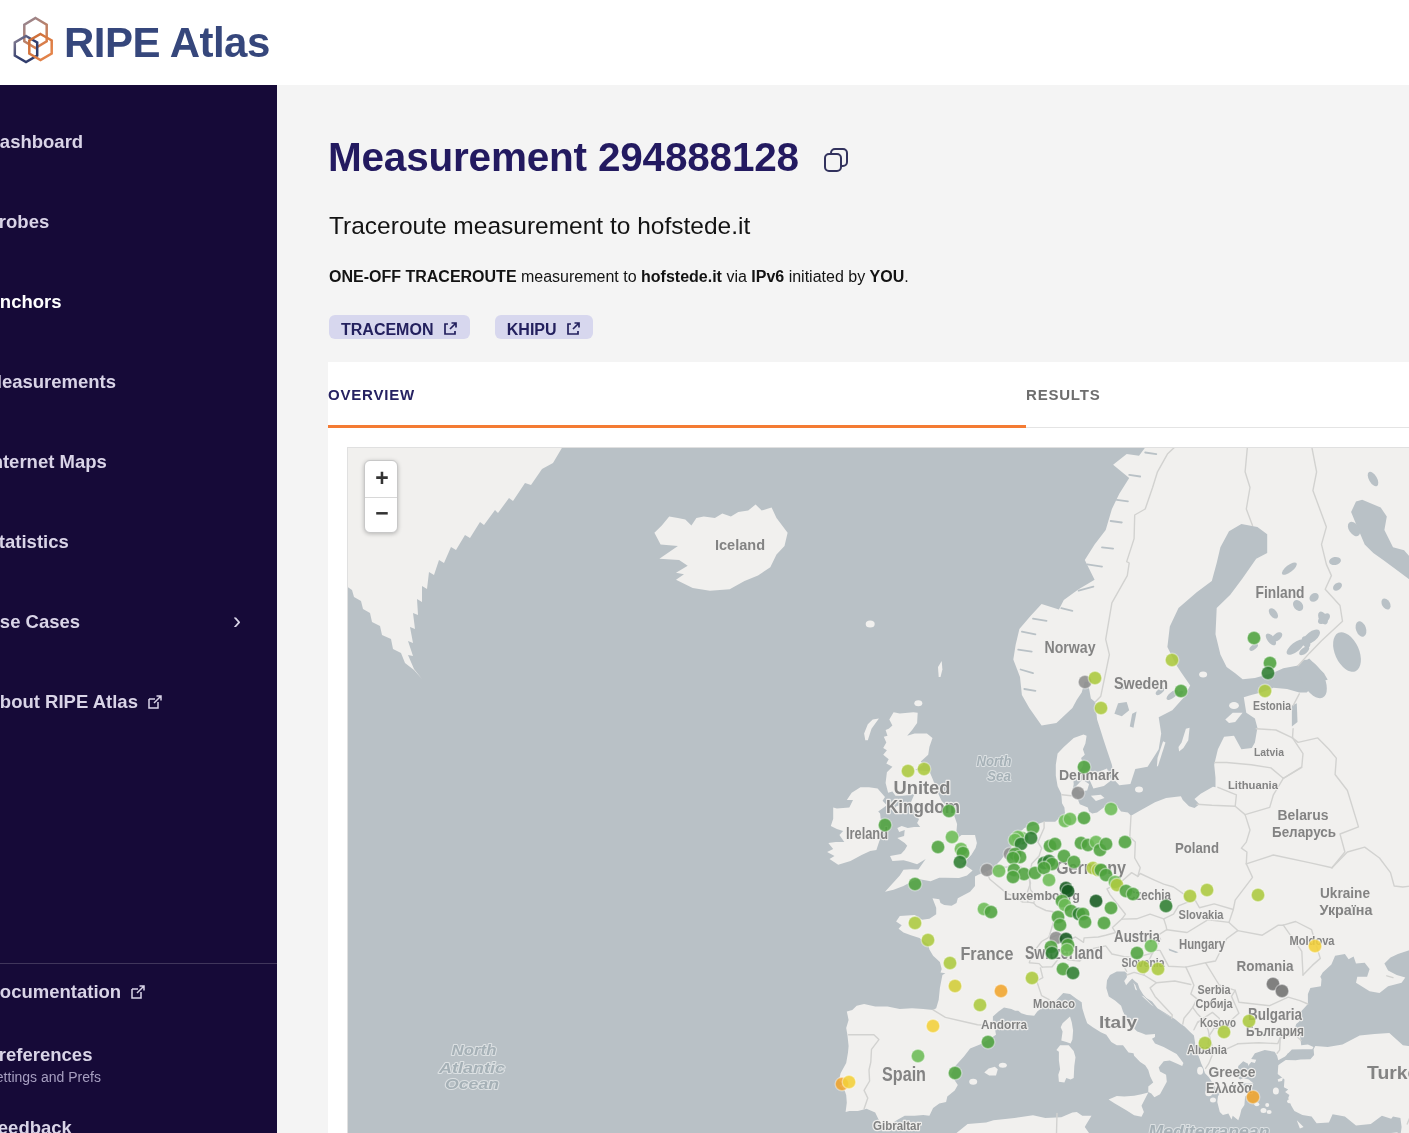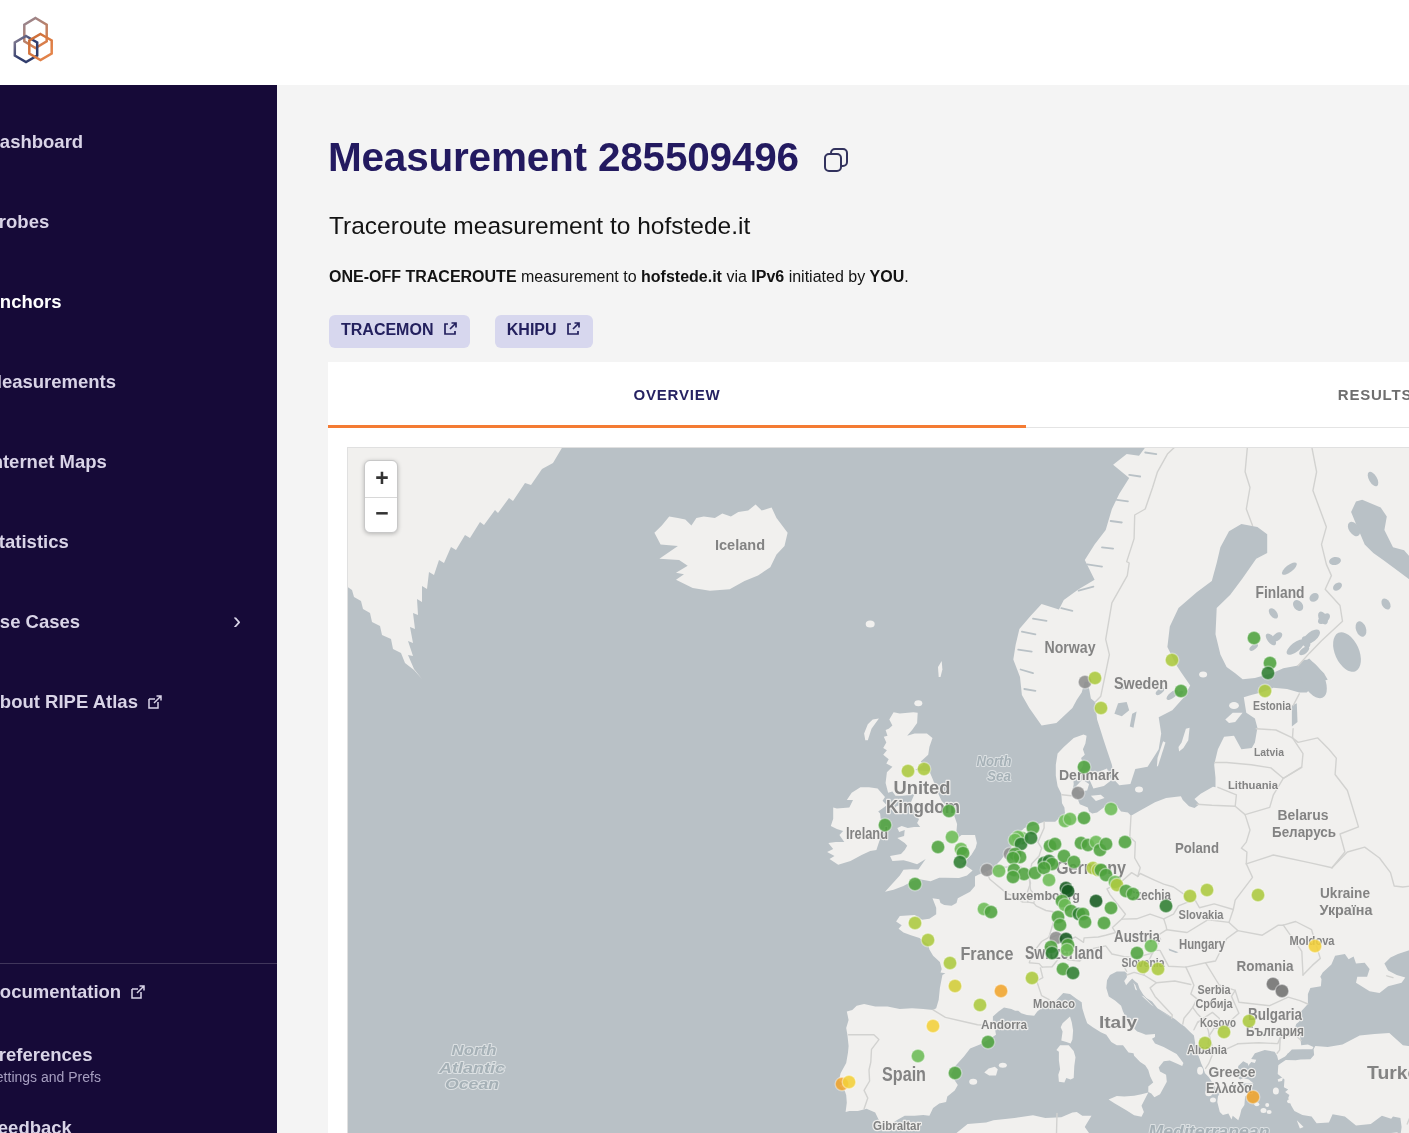--- a/index.html
+++ b/index.html
@@ -7,24 +7,24 @@
 .logo{position:absolute;left:0px;top:0px}
 .logotext{position:absolute;left:64px;top:19px;font-size:42px;font-weight:bold;color:#36477c;letter-spacing:-0.5px}
 .sidebar{position:absolute;left:0;top:85px;width:277px;height:1048px;background:#160a38;z-index:4}
 .navitem{position:absolute;height:24px;font-size:18.5px;font-weight:bold;color:#d9d4e7;white-space:nowrap}
 .navitem.active{color:#ffffff}
 .chev{position:absolute;left:245px;font-size:17px;color:#d9d4e7}
 .title{position:absolute;left:328px;top:134px;font-size:40.5px;font-weight:bold;color:#231a60;letter-spacing:-0.2px}
 .subtitle{position:absolute;left:329px;top:212px;font-size:24.5px;color:#131313}
 .desc{position:absolute;left:329px;top:268px;font-size:16px;color:#131313}
 .chips{position:absolute;left:329px;top:315px}
-.chip{display:inline-block;background:#d7d7ee;border-radius:6px;height:33px;line-height:29px;padding:0 12px;font-size:16px;font-weight:bold;color:#23205e;margin-right:20px;vertical-align:top}
+.chip{display:inline-block;background:#d7d7ee;border-radius:6px;height:24px;line-height:29px;padding:0 12px;font-size:16px;font-weight:bold;color:#23205e;margin-right:20px;vertical-align:top}
 .card{position:absolute;left:328px;top:362px;width:1396px;height:771px;background:#fff}
 .tabs{position:absolute;left:0;top:0;width:1396px;height:66px;border-bottom:1px solid #e4e4e4}
-.tab{position:absolute;top:0;width:698px;height:66px;text-align:center;line-height:66px;font-size:15px;font-weight:bold;letter-spacing:0.8px}
+.tab{position:absolute;top:0;width:698px;height:66px;text-align:left;line-height:66px;font-size:15px;font-weight:bold;letter-spacing:0.8px}
 .tab.active{left:0;color:#262262;border-bottom:3px solid #f47b33}
 .tab.inactive{left:698px;color:#6e6e6e}
 .mapwrap{position:absolute;left:19px;top:85px;width:1062px;height:686px;border:1px solid #e0e0e0}
 .zoomctl{position:absolute;left:16px;top:12px;width:34px;height:73px;background:#fff;border:1px solid #c8c8c8;border-radius:6px;box-shadow:0 1px 4px rgba(0,0,0,0.25);z-index:10}
 .zbtn{width:34px;height:36px;text-align:center;font-size:23px;font-weight:bold;color:#333;line-height:34px}
 .zdiv{height:1px;background:#d8d8d8;margin:0}
 svg text{font-family:"Liberation Sans",sans-serif}
 </style></head>
 <body>
 <div class="header">
@@ -42,20 +42,21 @@
         <stop offset="0" stop-color="#c96a35"></stop>
           <stop offset="1" stop-color="#e8884d"></stop>
       </linearGradient>
     </defs>
     <g fill="none" stroke-width="2.5">
       <path d="M35.5 18 L46.7 24.8 L46.7 41.2 L35.5 48 L24.3 41.2 L24.3 24.8 Z" stroke="url(#lgt)"></path>
       <path d="M26 36 L37.2 42.5 L37.2 55.5 L26 62 L14.8 55.5 L14.8 42.5 Z" stroke="url(#lgn)"></path>
       <path d="M40.5 34 L51.7 40.5 L51.7 53.5 L40.5 60 L29.3 53.5 L29.3 40.5 Z" stroke="url(#lgo)"></path>
     </g>
   </svg>
+  <div class="logotext">RIPE Atlas</div>
 </div>
 <div class="sidebar">
   <div class="navitem" style="left:-13.5px;top:46px">Dashboard</div>
   <div class="navitem" style="left:-13.5px;top:126px">Probes</div>
   <div class="navitem active" style="left:-13.5px;top:206px">Anchors</div>
   <div class="navitem" style="left:-13.5px;top:286px">Measurements</div>
   <div class="navitem" style="left:-13.5px;top:366px">Internet Maps</div>
   <div class="navitem" style="left:-13.5px;top:446px">Statistics</div>
   <div class="navitem" style="left:-13.5px;top:526px">Use Cases</div>
   <div class="chev" style="top:522px;left:233px;font-size:24px">›</div>
@@ -63,21 +64,21 @@
         <path d="M1 4 h6 M1 4 v9 h9 v-6 M6 8 L13 1 M8.5 1 H13 V5.5" stroke="#d9d4e7" stroke-width="1.5" fill="none"></path>
       </svg></div>
   <div style="position:absolute;left:0;top:878px;width:277px;height:1px;background:rgba(255,255,255,0.18)"></div>
   <div class="navitem" style="left:-13.5px;top:896px">Documentation&nbsp;&nbsp;<svg width="14" height="14" viewBox="0 0 14 14" style="vertical-align:-1px">
         <path d="M1 4 h6 M1 4 v9 h9 v-6 M6 8 L13 1 M8.5 1 H13 V5.5" stroke="#d9d4e7" stroke-width="1.5" fill="none"></path>
       </svg></div>
   <div class="navitem" style="left:-13.5px;top:959px">Preferences</div>
   <div style="position:absolute;left:-13.5px;top:984px;font-size:14px;color:#a79fc1;white-space:nowrap">Settings and Prefs</div>
   <div class="navitem" style="left:-13.5px;top:1032px">Feedback</div>
 </div>
-<div class="title">Measurement 285509496</div>
+<div class="title">Measurement 294888128</div>
 <svg style="position:absolute;left:823px;top:147px" width="26" height="27" viewBox="0 0 26 27">
   <rect x="2" y="7" width="16" height="17" rx="4" fill="#f4f4f4" stroke="#32325d" stroke-width="2"></rect>
   <path d="M8 7 V6 a4 4 0 0 1 4 -4 h8 a4 4 0 0 1 4 4 v9 a4 4 0 0 1 -4 4 h-1" fill="none" stroke="#32325d" stroke-width="2"></path>
 </svg>
 <div class="subtitle">Traceroute measurement to hofstede.it</div>
 <div class="desc"><b>ONE-OFF TRACEROUTE</b> measurement to <b>hofstede.it</b> via <b>IPv6</b> initiated by <b>YOU</b>.</div>
 <div class="chips">
   <span class="chip">TRACEMON&nbsp;&nbsp;<svg width="16" height="16" viewBox="0 0 16 16" style="vertical-align:-2px">
         <path d="M6 3 H3 V13 H13 V10 M8 8 L14 2 M9.5 2 H14 V6.5" stroke="#23205e" stroke-width="1.7" fill="none"></path>
       </svg></span>

